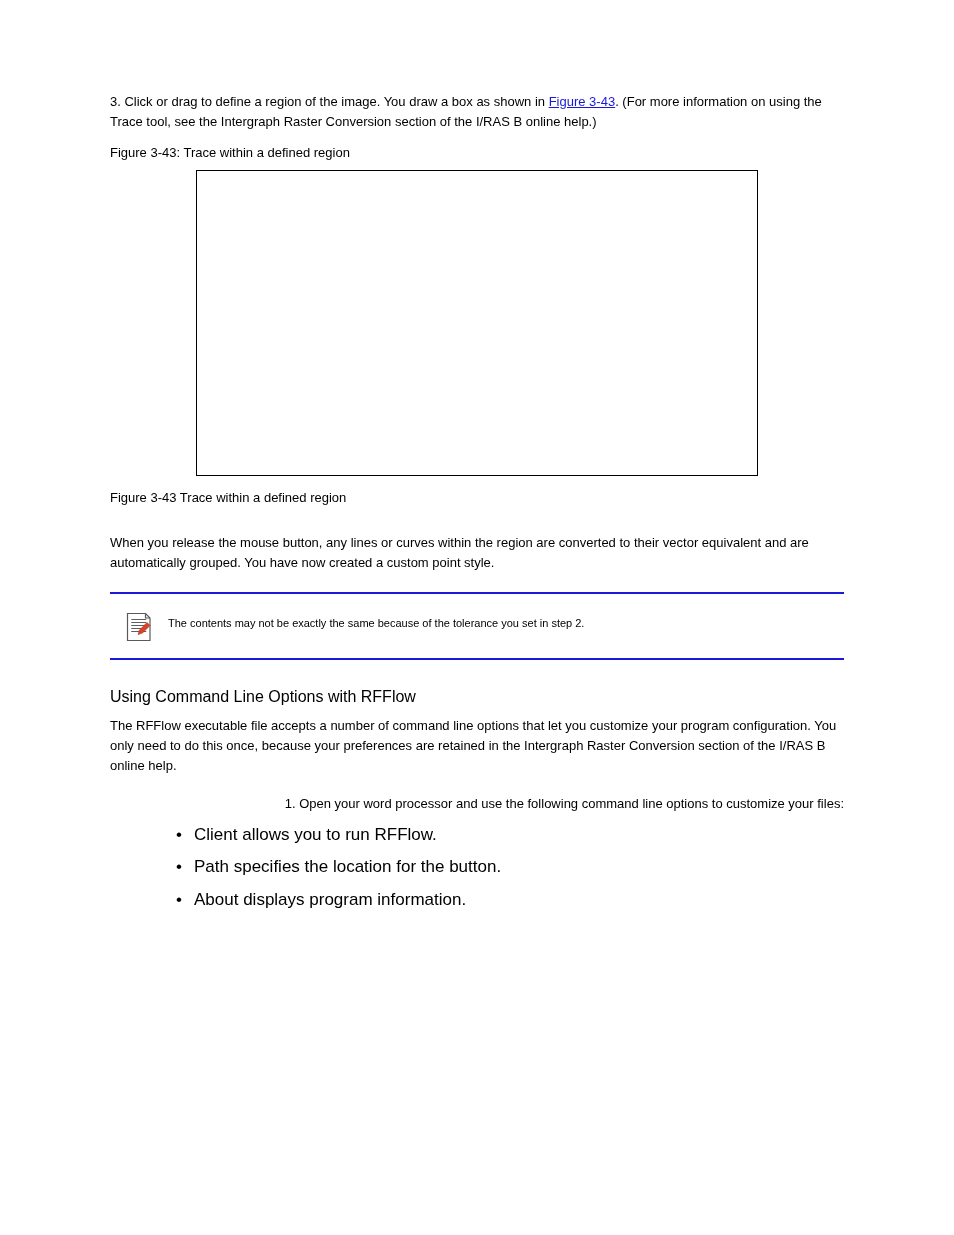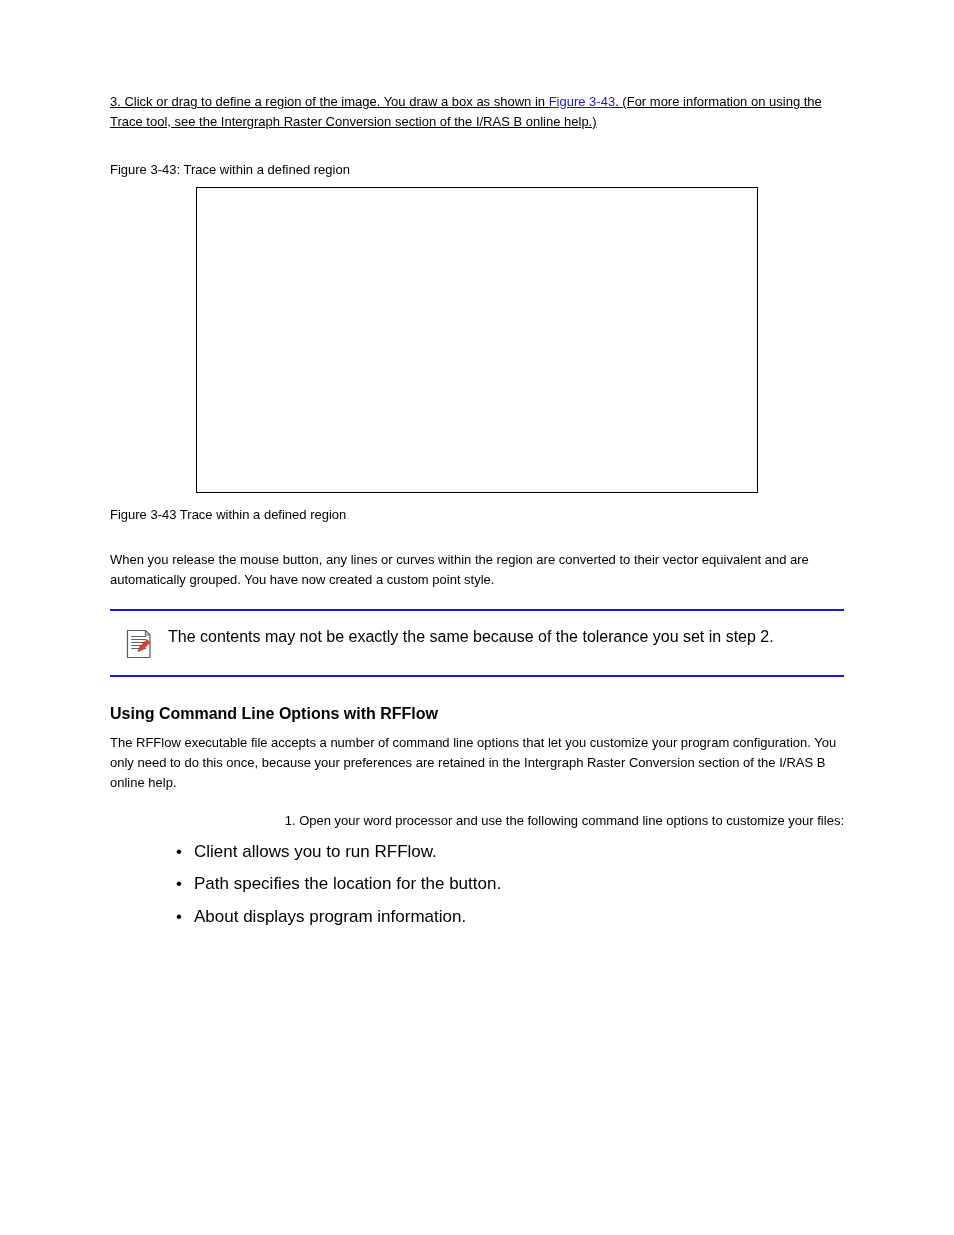--- a/index.html
+++ b/index.html
@@ -11,22 +11,21 @@
     height: 1235px;
     position: relative;
     color: #000;
   }
   .page {
     padding: 92px 110px 0 110px;
   }
   .intro {
     font-size: 13px;
     line-height: 1.55;
-    margin-bottom: 30px;
-    text-decoration: underline;
+    margin-bottom: 13px;
   }
   .link {
     color: #1a1ad6;
     text-decoration: underline;
   }
   .figure-caption-top {
     font-size: 13px;
     text-align: left;
     margin: 8px 0 10px 0;
   }
@@ -64,27 +63,28 @@
     display: flex;
     justify-content: center;
     padding-top: 2px;
   }
   .note-icon svg {
     width: 30px;
     height: 34px;
   }
   .note-text {
     flex: 1;
-    font-size: 16px;
+    font-size: 11px;
     line-height: 1.55;
     padding-left: 6px;
+    margin-top: 7px;
   }
   .heading {
     font-size: 16px;
-    font-weight: bold;
+    font-weight: normal;
     margin: 10px 0 10px 0;
   }
   .list-num {
     font-size: 13px;
     line-height: 1.55;
     margin: 0 0 8px 24px;
     text-align: right;
   }
   .list-bul {
     font-size: 17px;

